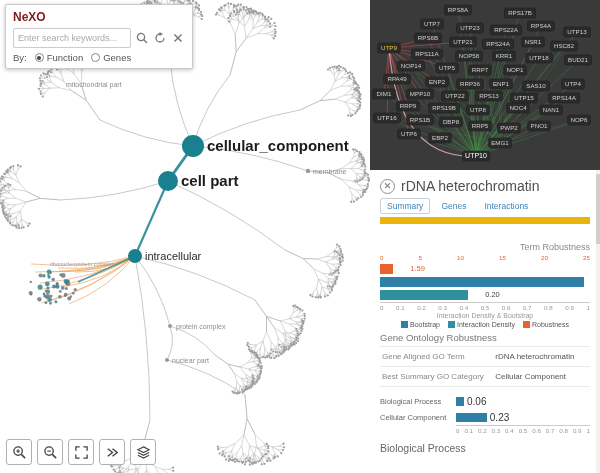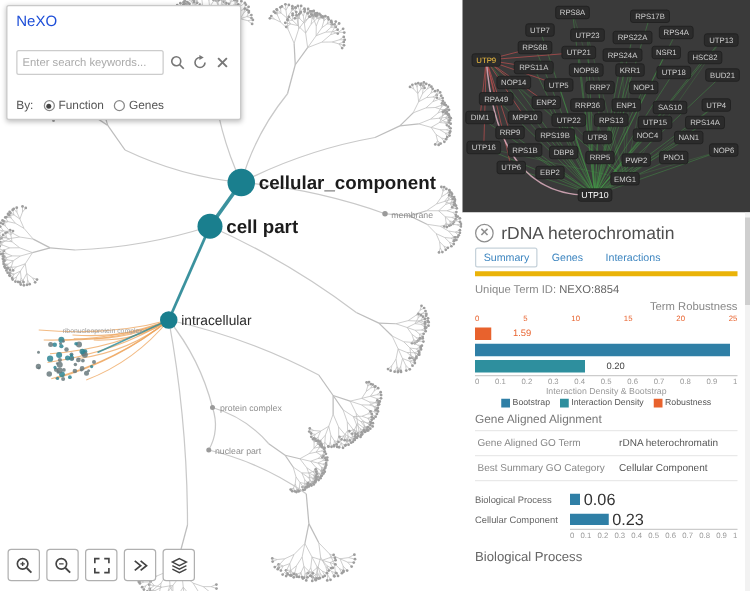--- a/index.html
+++ b/index.html
@@ -6,46 +6,46 @@
   body{width:600px;height:473px;position:relative;overflow:hidden;background:#fff;
        font-family:"Liberation Sans",sans-serif;}
   
   #tree-panel{position:absolute;left:0;top:0;width:370px;height:473px;background:#fff;overflow:hidden}
   #network-panel{position:absolute;left:370px;top:0;width:230px;height:170px;background:#3a3a3a;overflow:hidden}
   #detail-panel{position:absolute;left:370px;top:170px;width:230px;height:303px;background:#fff;
                 box-sizing:border-box;padding:6px 10px 0 10px;overflow:hidden}
   
   #search-panel{position:absolute;left:5px;top:4px;width:188px;background:#fff;border:1px solid #c9c9c9;
                 border-radius:2px;box-shadow:0 1px 4px rgba(0,0,0,.25);padding:5px 7px;box-sizing:border-box;z-index:5}
-  .sp-title{font-size:12px;font-weight:normal;color:#1d4ed8}
-  .sp-row{display:flex;align-items:center;margin-top:16px}
+  .sp-title{font-size:12px;font-weight:bold;color:#7f1d1d}
+  .sp-row{display:flex;align-items:center;margin-top:4px}
   #search-input{flex:1;height:18px;border:1px solid #ccc;border-radius:2px;font-size:9px;padding:0 4px;color:#333;outline:none;min-width:0}
   #search-input::placeholder{color:#aaa}
   .sp-icon{width:14px;height:14px;margin-left:4px;cursor:pointer;flex:0 0 auto}
-  .sp-by{display:flex;align-items:center;margin-top:19px;font-size:9.5px;color:#555}
+  .sp-by{display:flex;align-items:center;margin-top:4px;font-size:9.5px;color:#555}
   .radio{width:9px;height:9px;border:1px solid #888;border-radius:50%;display:inline-block;margin:0 3px 0 8px;
          position:relative;box-sizing:border-box}
   .radio.checked::after{content:"";position:absolute;left:1.5px;top:1.5px;width:4px;height:4px;border-radius:50%;background:#444}
   
   #view-toolbar{position:absolute;left:6px;bottom:8px;display:flex;z-index:5}
   .tb-btn{width:24px;height:24px;background:#fff;border:1px solid #b0b0b0;border-radius:3px;margin-right:5px;
           display:flex;align-items:center;justify-content:center;cursor:pointer}
   .tb-btn svg{width:15px;height:15px}
   
   #tree-svg text{font-family:"Liberation Sans",sans-serif}
   .lbl-l{font-size:15px;fill:#1c1c1c;font-weight:600}
   .lbl-m{font-size:11px;fill:#2b2b2b}
   .lbl-s{font-size:7px;fill:#8d8d8d}
   .lbl-xs{font-size:5.5px;fill:#9a9a9a}
   
   .dt-header{display:flex;align-items:center;margin:2px 0 4px}
   .close-circle{width:15px;height:15px;border:1.5px solid #8f8f8f;border-radius:50%;display:flex;align-items:center;
                 justify-content:center;color:#8f8f8f;font-size:9px;font-weight:bold;box-sizing:border-box;cursor:pointer;flex:0 0 auto}
   .dt-title{font-size:14px;color:#4f4f4f;margin-left:6px;white-space:nowrap}
-  .dt-tabs{display:flex;align-items:flex-end;margin:3px 0 5px;border-bottom:4px solid #eab308;padding-bottom:3px}
+  .dt-tabs{display:flex;align-items:flex-end;margin:3px 0 18px;border-bottom:7px solid #eab308;padding-bottom:3px}
   .tab{font-size:8.5px;color:#3e86c0;padding:2px 6px;margin-right:4px;cursor:pointer;border:1px solid transparent}
   .tab.active{border:1px solid #c6d2da;border-radius:2px}
   .term-id{font-size:9px;color:#888;margin:2px 0 4px}
   .tid-val{color:#666}
   .rb-title{text-align:right;font-size:9px;color:#888;margin-bottom:2px}
   .rb-axis{display:flex;justify-content:space-between;font-size:6.2px}
   .rb-axis span{flex:0 0 auto}
   .rb-axis.top{color:#e8622d;margin-bottom:1px}
   .rb-axis.bottom{color:#999;border-top:1px solid #ccc;padding-top:1px;margin-top:1px}
   .rb-row{display:flex;align-items:center;height:13px}
@@ -59,21 +59,21 @@
   .go-heading{font-size:9.5px;color:#777;margin:4px 0 3px}
   .go-trow{display:flex;border-top:1px solid #e9e9e9;padding:5px 2px;font-size:8px}
   .go-trow:last-child{border-bottom:1px solid #e9e9e9}
   .go-tlabel{flex:0 0 55%;color:#888}
   .go-tval{color:#555}
   .go-chart{margin-top:6px}
   .go-row{display:flex;align-items:center;height:16px}
   .go-lbl{flex:0 0 76px;font-size:7.5px;color:#666}
   .go-barwrap{flex:1;display:flex;align-items:center;height:10px}
   .go-bar{height:9px;display:inline-block}
-  .go-val{font-size:13px;color:#333;margin-left:3px}
+  .go-val{font-size:10px;color:#333;margin-left:3px}
   .go-axis{margin-left:76px;display:flex;justify-content:space-between;font-size:6.2px;color:#999;border-top:1px solid #ccc;padding-top:1px}
   .bp-heading{font-size:10.5px;color:#666;margin-top:8px}
   .dscroll{position:absolute;right:0;top:0;width:4px;height:303px;background:#f2f2f2}
   .dthumb{position:absolute;right:0;top:4px;width:4px;height:70px;background:#cfcfcf}
   #net-svg text{font-family:"Liberation Sans",sans-serif}
 </style>
 </head>
 <body>
 
 <div id="tree-panel">
@@ -2546,24 +2546,20 @@
 <div id="detail-panel">
   <div class="dt-header">
     <span class="close-circle">✕</span>
     <span class="dt-title">rDNA heterochromatin</span>
   </div>
   <div class="dt-tabs">
     <span class="tab active">Summary</span>
     <span class="tab">Genes</span>
     <span class="tab">Interactions</span>
   </div>
-  <div class="term-id">
-    <span>Unique Term ID:</span>
-    <span class="tid-val">NEXO:8854</span>
-  </div>
 
   <div class="rb-chart">
     <div class="rb-title">Term Robustness</div>
     <div class="rb-axis top" id="rb-top-axis">
         <span>0</span>
         <span>5</span>
         <span>10</span>
         <span>15</span>
         <span>20</span>
         <span>25</span>
@@ -2593,21 +2589,21 @@
         <span>1</span>
       </div>
     <div class="rb-xlabel">Interaction Density &amp; Bootstrap</div>
     <div class="rb-legend" id="rb-legend">
         <span class="lg-item"><span class="sq" style="background:#2f7fa6"></span>Bootstrap</span>
         <span class="lg-item"><span class="sq" style="background:#2e8f9e"></span>Interaction Density</span>
         <span class="lg-item"><span class="sq" style="background:#e8622d"></span>Robustness</span>
       </div>
   </div>
 
-  <div class="go-heading">Gene Aligned Alignment</div>
+  <div class="go-heading">Gene Ontology Robustness</div>
   <div class="go-table">
     <div class="go-trow">
       <span class="go-tlabel">Gene Aligned GO Term</span>
       <span class="go-tval">rDNA heterochromatin</span>
     </div>
     <div class="go-trow">
       <span class="go-tlabel">Best Summary GO Category</span>
       <span class="go-tval">Cellular Component</span>
     </div>
   </div>

